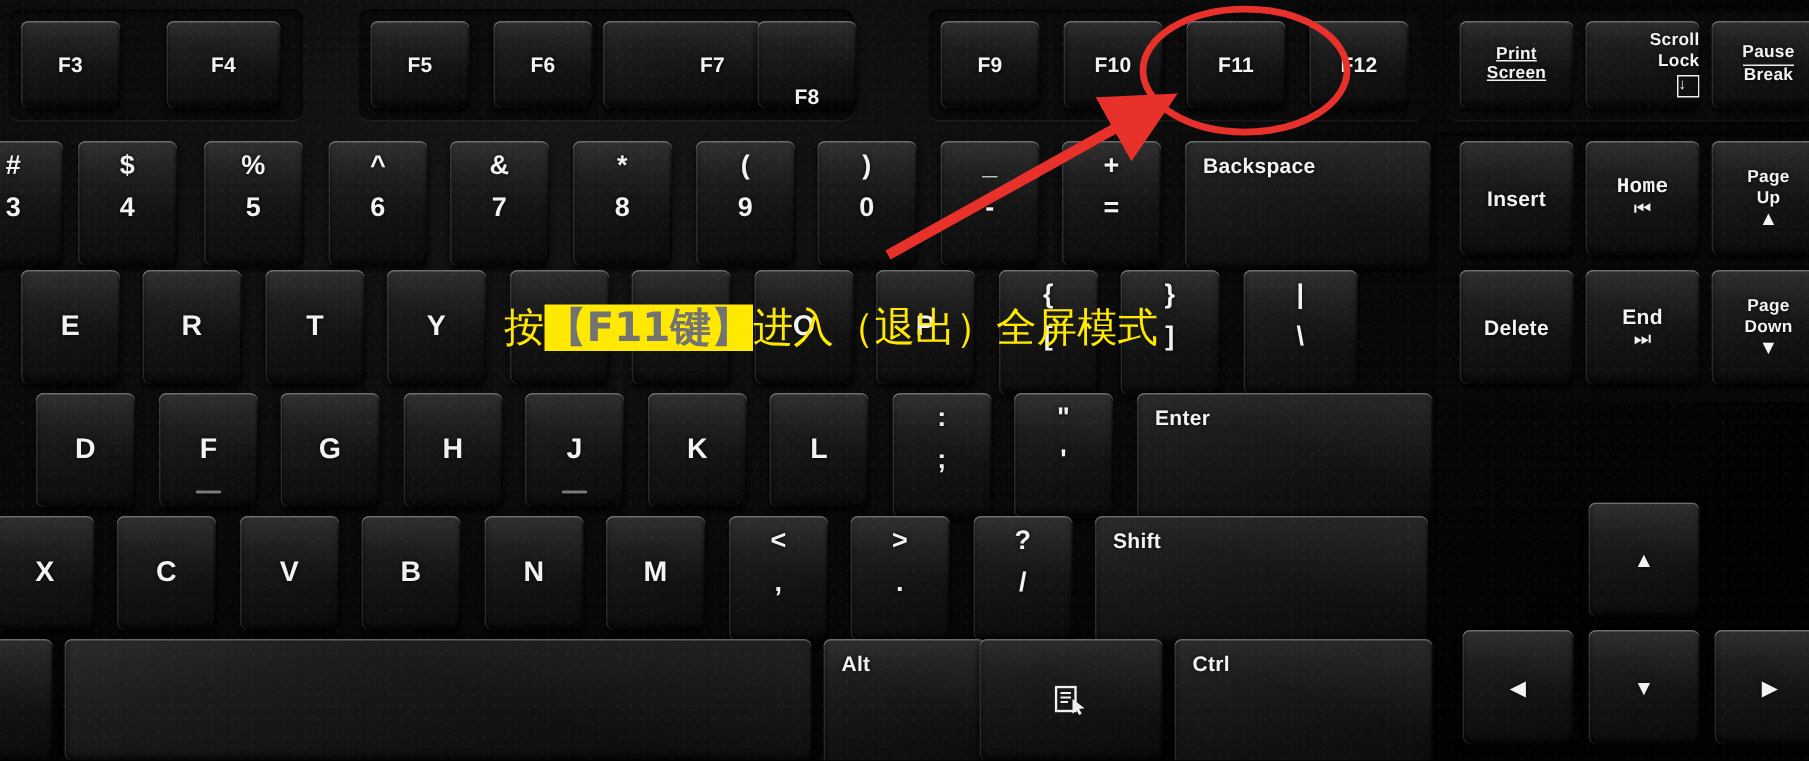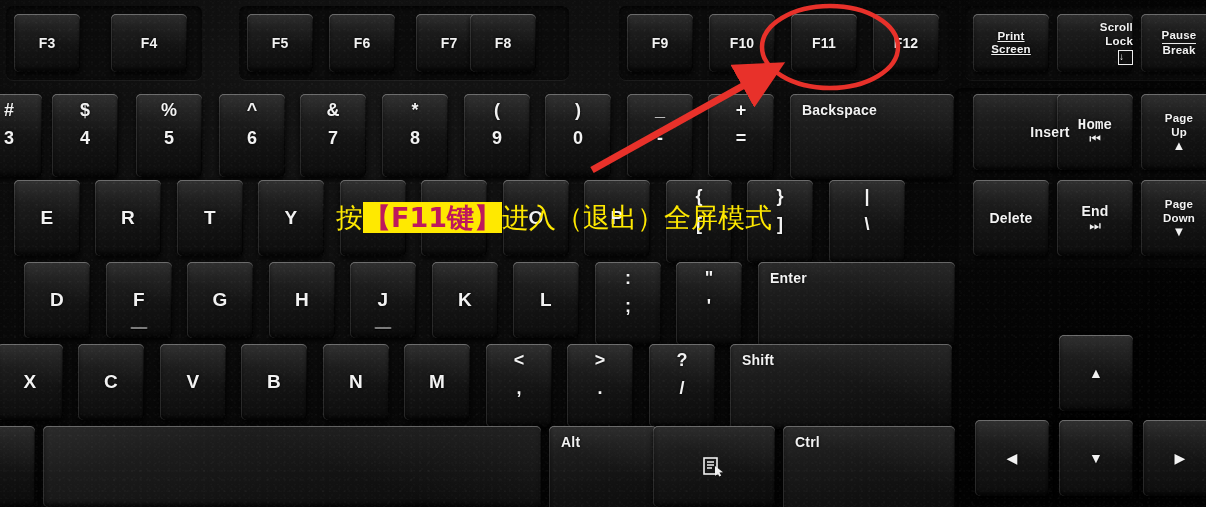--- a/index.html
+++ b/index.html
@@ -149,24 +149,24 @@
       </div>
       <div class="key k-fn" style="left: 111px; top: 14px; width: 76px; height: 58px;">
         <span class="lbl">F4</span>
       </div>
       <div class="key k-fn" style="left: 247px; top: 14px; width: 66px; height: 58px;">
         <span class="lbl">F5</span>
       </div>
       <div class="key k-fn" style="left: 329px; top: 14px; width: 66px; height: 58px;">
         <span class="lbl">F6</span>
       </div>
-      <div class="key k-fn" style="left: 416px; top: 14px; width: 66px; height: 58px;">
+      <div class="key k-fn" style="left: 402px; top: 14px; width: 66px; height: 58px; padding-left: 40px;">
         <span class="lbl">F7</span>
       </div>
-      <div class="key k-fn" style="left: 470px; top: 14px; width: 66px; height: 58px;">
+      <div class="key k-fn" style="left: 505px; top: 14px; width: 66px; height: 58px; justify-content: flex-end;">
         <span class="lbl">F8</span>
       </div>
       <div class="key k-fn" style="left: 627px; top: 14px; width: 66px; height: 58px;">
         <span class="lbl">F9</span>
       </div>
       <div class="key k-fn" style="left: 709px; top: 14px; width: 66px; height: 58px;">
         <span class="lbl">F10</span>
       </div>
       <div class="key k-fn" style="left: 791px; top: 14px; width: 66px; height: 58px;">
         <span class="lbl">F11</span>
@@ -223,21 +223,21 @@
         <span class="lbl">_</span>
         <span class="lbl low">-</span>
       </div>
       <div class="key k-dual" style="left: 708px; top: 94px; width: 66px; height: 76px;">
         <span class="lbl">+</span>
         <span class="lbl low">=</span>
       </div>
       <div class="key k-word k-left" style="left: 790px; top: 94px; width: 152px; height: 76px;">
         <span class="lbl">Backspace</span>
       </div>
-      <div class="key k-word" style="left: 973px; top: 94px; width: 76px; height: 76px; padding-left: 39px;">
+      <div class="key k-word" style="left: 973px; top: 94px; width: 76px; height: 76px;">
         <span class="lbl">Insert</span>
       </div>
       <div class="key k-word" style="left: 1057px; top: 94px; width: 76px; height: 76px; font-family: Liberation Mono, monospace;">
         <span class="lbl">Home</span>
         <span class="glyph">⏮</span>
       </div>
       <div class="key k-small" style="left: 1141px; top: 94px; width: 76px; height: 76px;">
         <span class="lbl">Page</span>
         <span class="lbl">Up</span>
         <span class="glyph">▲</span>
@@ -382,21 +382,21 @@
       </div>
       <div class="key k-word" style="left: 1059px; top: 420px; width: 74px; height: 76px;">
         <span class="lbl">▼</span>
       </div>
       <div class="key k-word" style="left: 1143px; top: 420px; width: 74px; height: 76px;">
         <span class="lbl">▶</span>
       </div>
     </div>
 
   <div id="caption" style="color: rgb(255, 233, 0);">
-    <span>按</span><span class="hl" style="background: rgb(255, 233, 0); color: #be185d;">【F11键】</span><span>进入（退出）全屏模式</span>
+    <span>按</span><span class="hl" style="background: rgb(255, 233, 0); color: #737373;">【F11键】</span><span>进入（退出）全屏模式</span>
   </div>
 
   <svg id="annot" width="1206" height="507" viewBox="0 0 1206 507">
     <defs>
       <marker id="ahead" markerWidth="7" markerHeight="7" refX="2.4" refY="3.5" orient="auto">
         <path d="M0,0 L7,3.5 L0,7 Z" fill="#e8312a"></path>
       </marker>
     </defs>
     <ellipse cx="830" cy="47" rx="68" ry="41" fill="none" stroke="#e8312a" stroke-width="4.5"></ellipse>
     <line x1="592" y1="170" x2="757" y2="78" stroke="#e8312a" stroke-width="7" stroke-linecap="butt" marker-end="url(#ahead)"></line>

